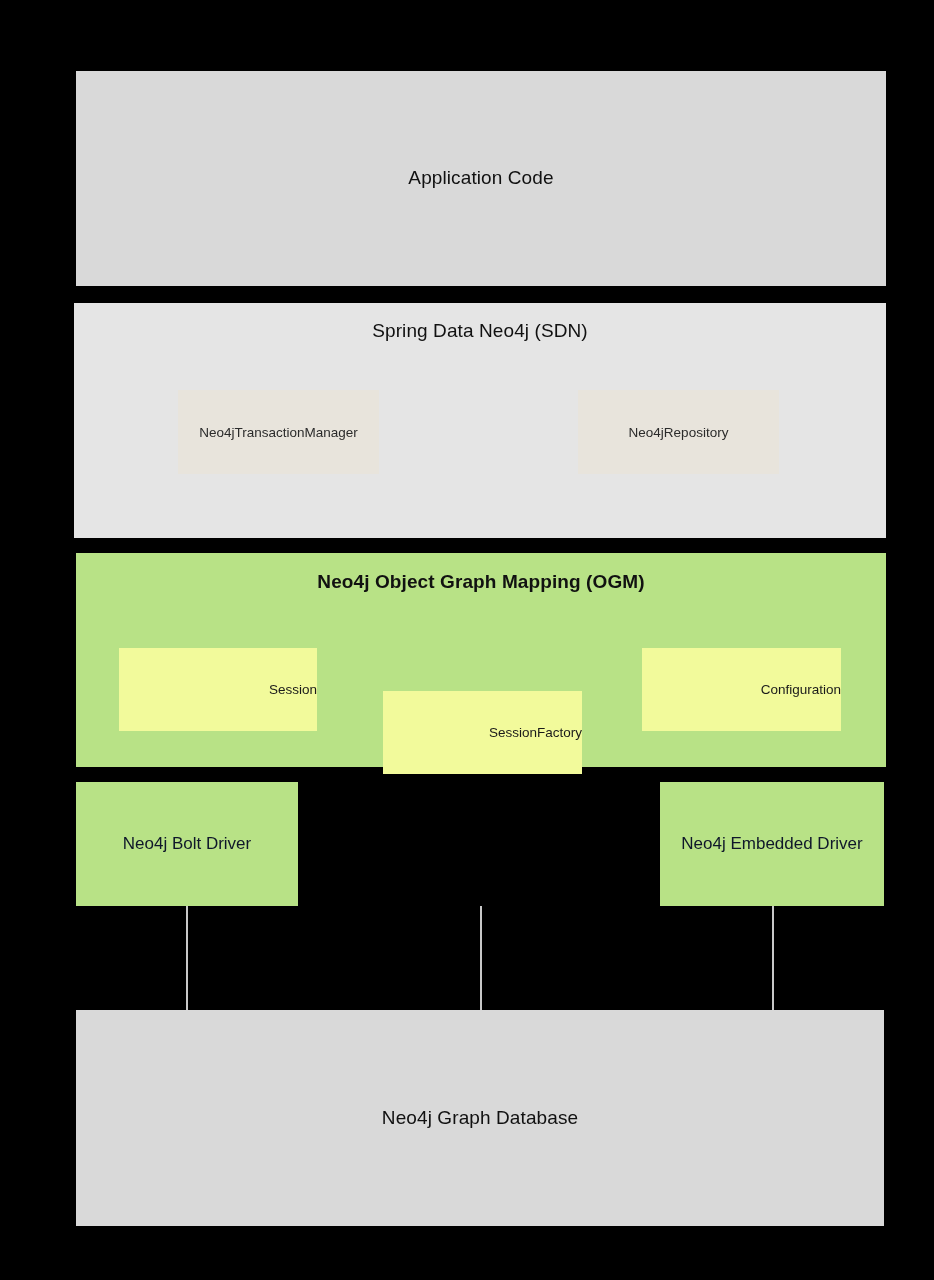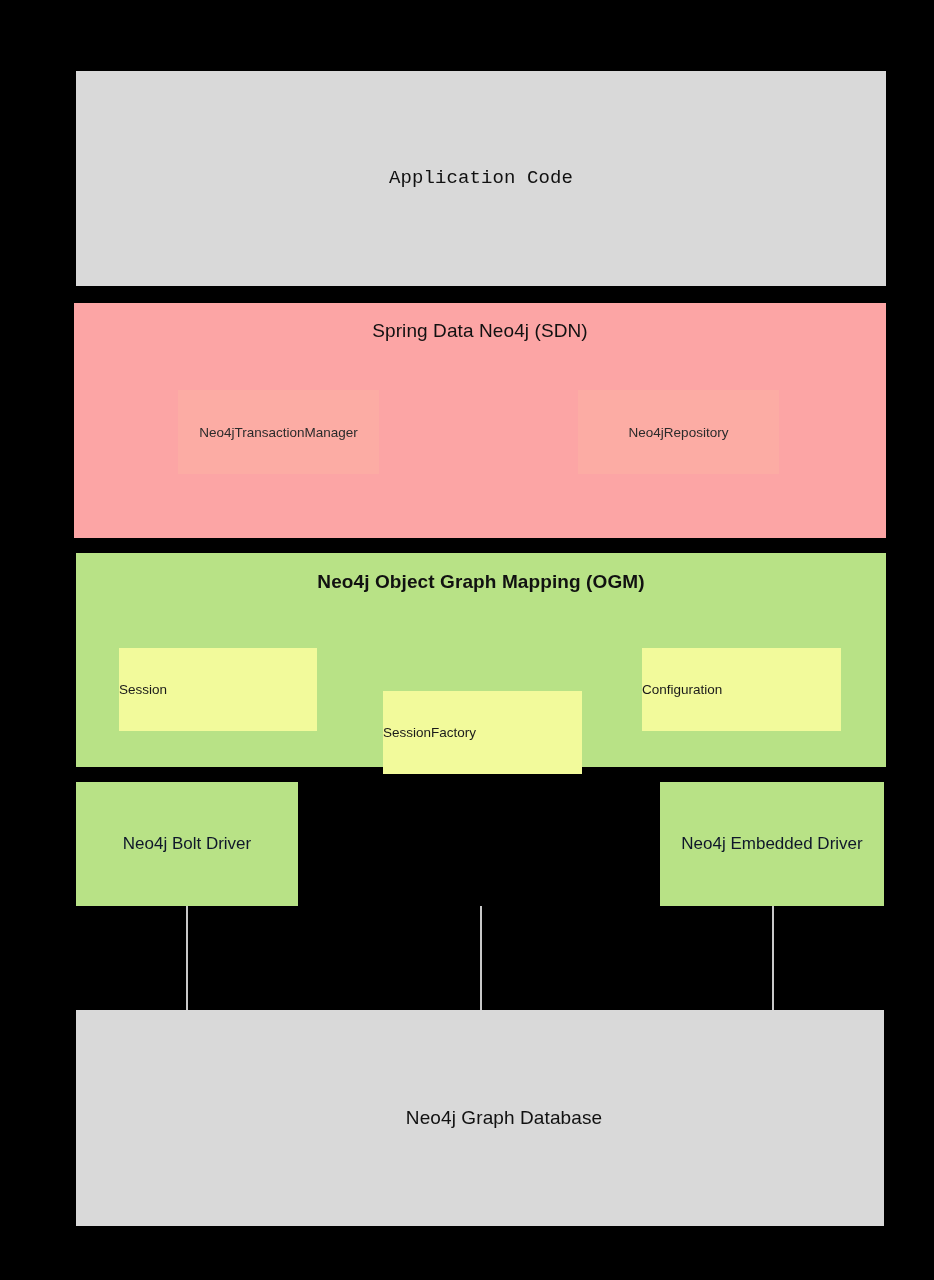--- a/index.html
+++ b/index.html
@@ -28,28 +28,27 @@
     box-sizing: border-box;
   }
 
   
   .app-code {
     left: 76px;
     top: 71px;
     width: 810px;
     height: 215px;
     background: #d9d9d9;
-    font-family: Liberation Mono, monospace;
   }
   .sdn {
     left: 74px;
     top: 303px;
     width: 812px;
     height: 235px;
-    background: #fca5a5;
+    background: #e5e5e5;
   }
   .ogm {
     left: 76px;
     top: 553px;
     width: 810px;
     height: 214px;
     background: #b8e286;
   }
   .database {
     left: 76px;
@@ -67,21 +66,20 @@
     text-align: center;
     color: #111111;
     font-size: 19px;
     letter-spacing: 0.1px;
   }
   .app-code .center-label {
     top: 96px;
   }
   .database .center-label {
     top: 97px;
-    padding-left: 24px;
   }
   .sdn .center-label {
     top: 17px;
   }
   .ogm .center-label {
     top: 18px;
     font-weight: bold;
   }
   .sdn .center-label { font-weight: normal; }
 
@@ -101,21 +99,21 @@
   .sdn-sub.two   { left: 504px; width: 201px; }
 
   
   .ogm-sub {
     position: absolute;
     top: 95px;
     height: 83px;
     background: #f2fa9b;
     display: flex;
     align-items: center;
-    justify-content: flex-start;
+    justify-content: flex-end;
     color: #1a1a1a;
     font-size: 13.5px;
   }
   .ogm-sub.one   { left: 43px;  width: 198px; }
   .ogm-sub.two   { left: 307px; width: 199px; margin-top: 43px; }
   .ogm-sub.three { left: 566px; width: 199px; }
 
   
   .driver {
     position: absolute;

